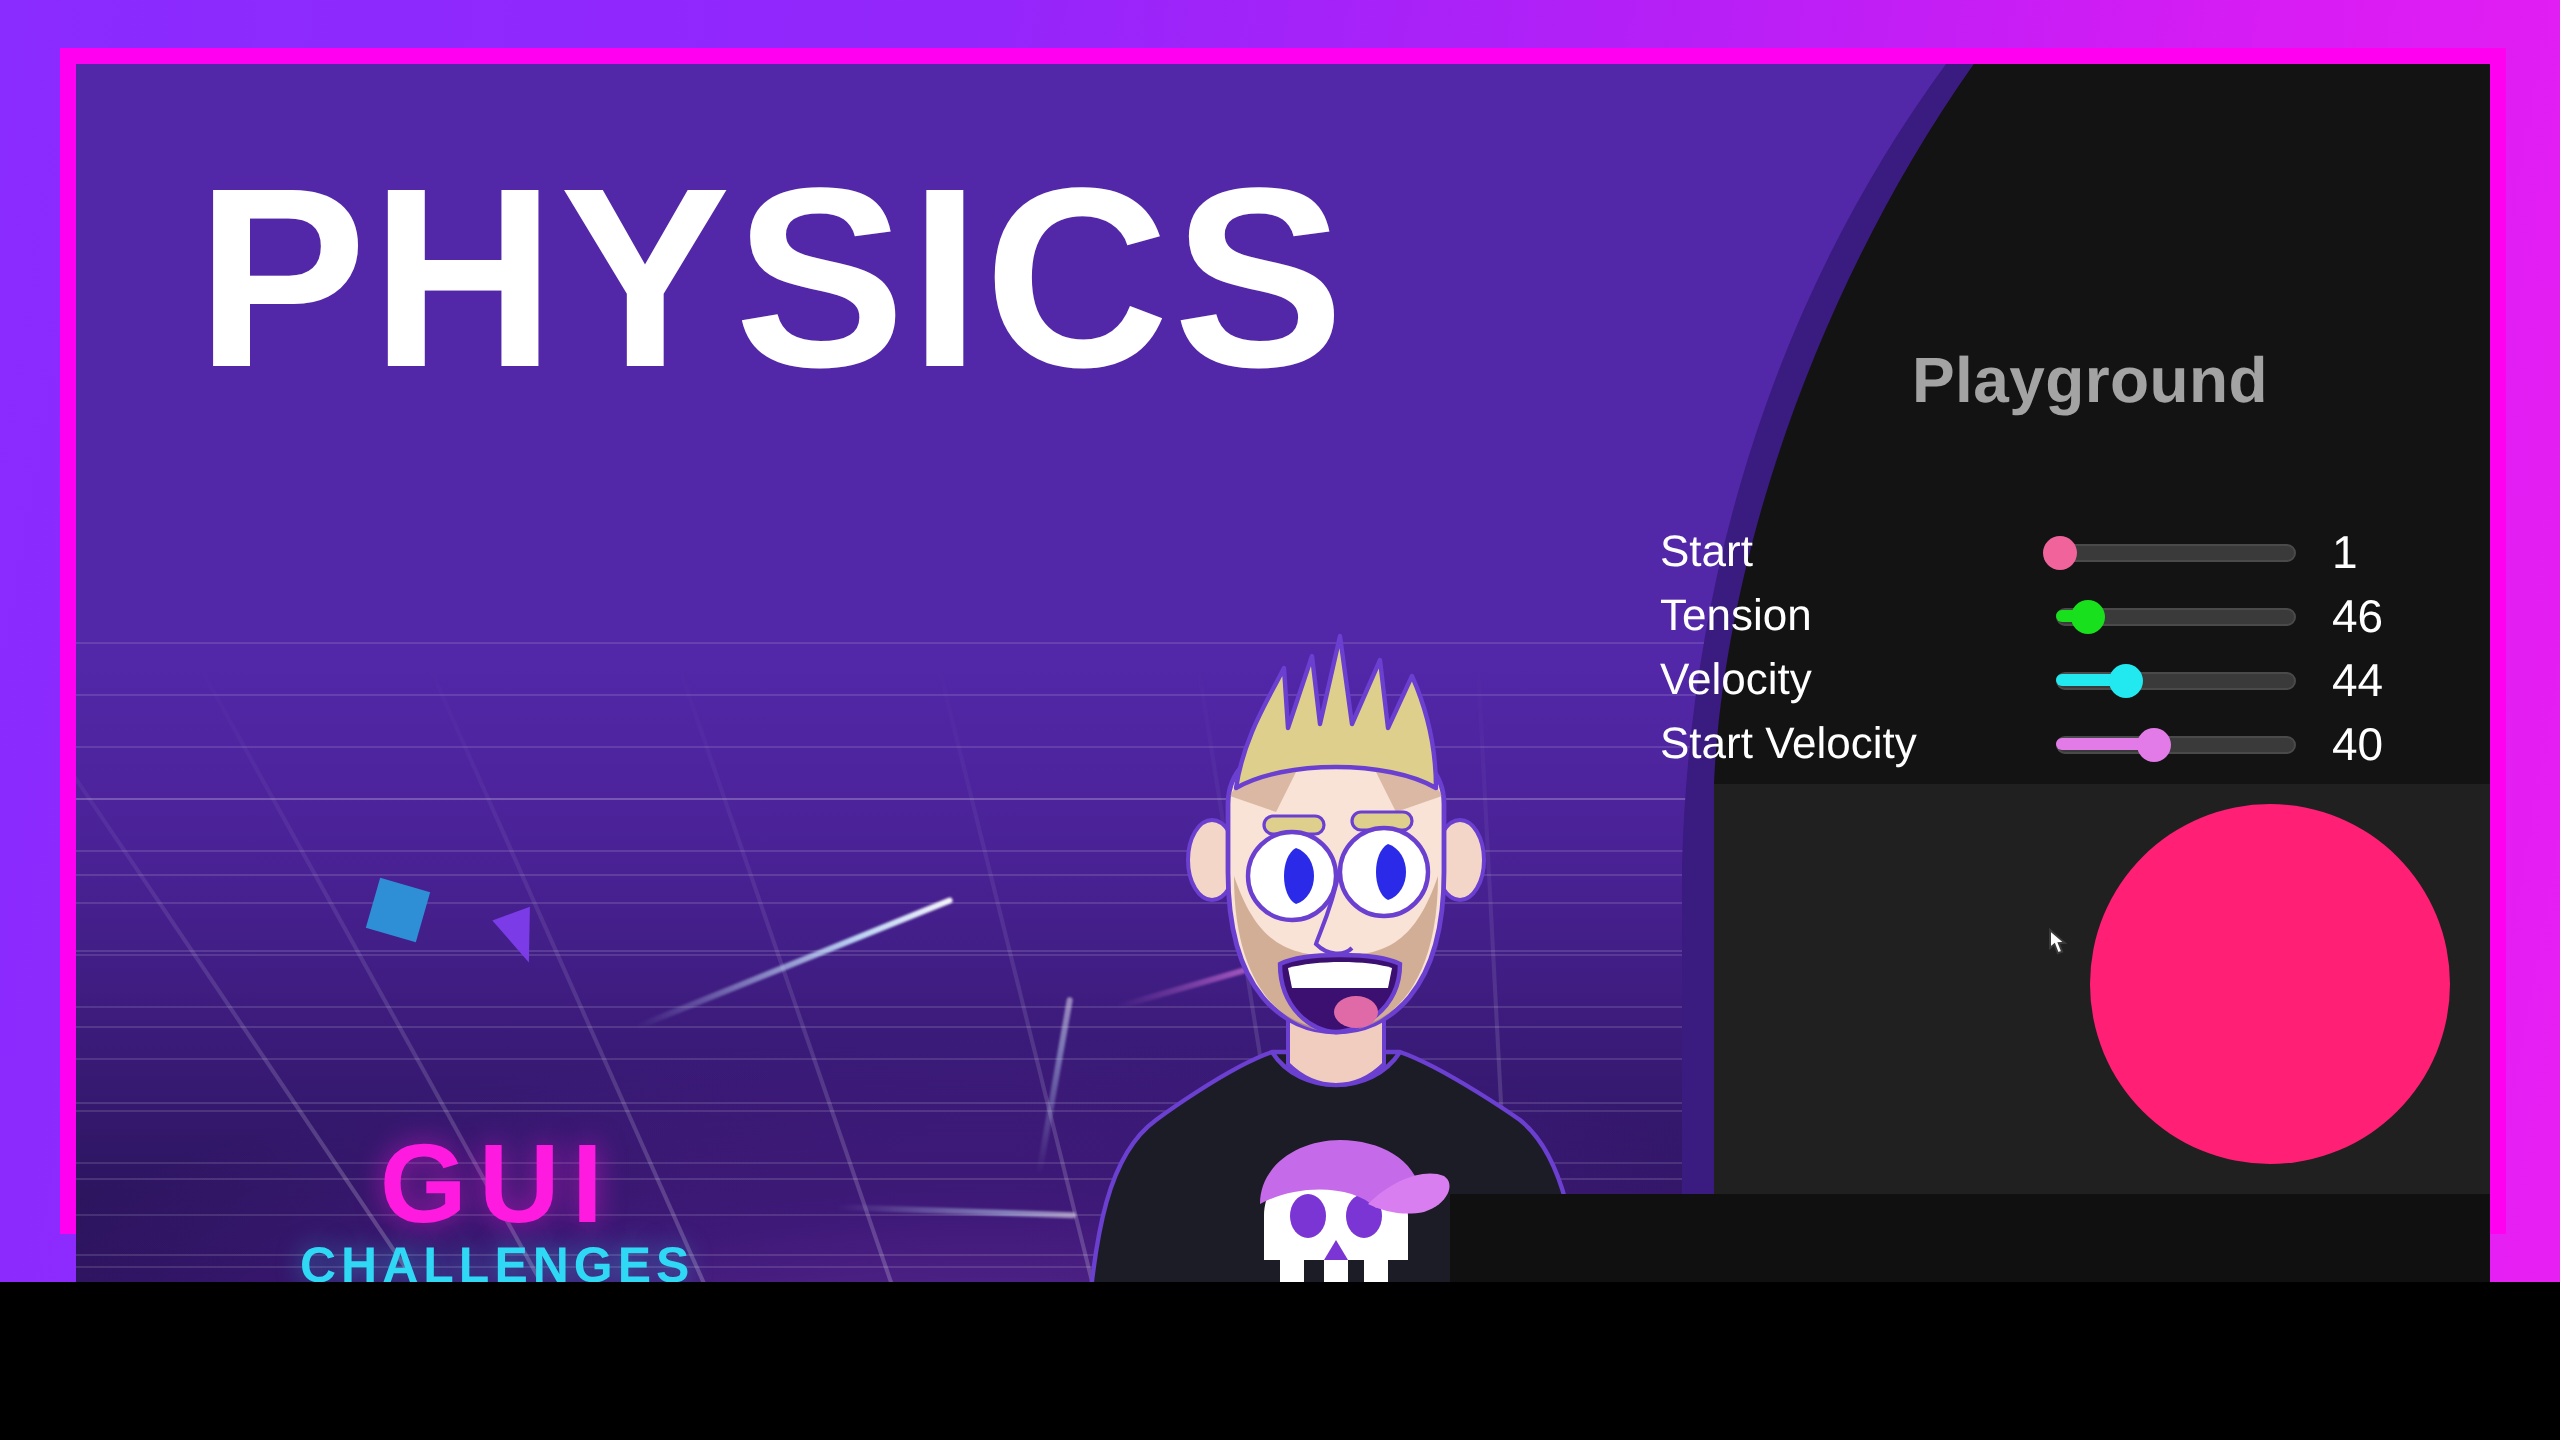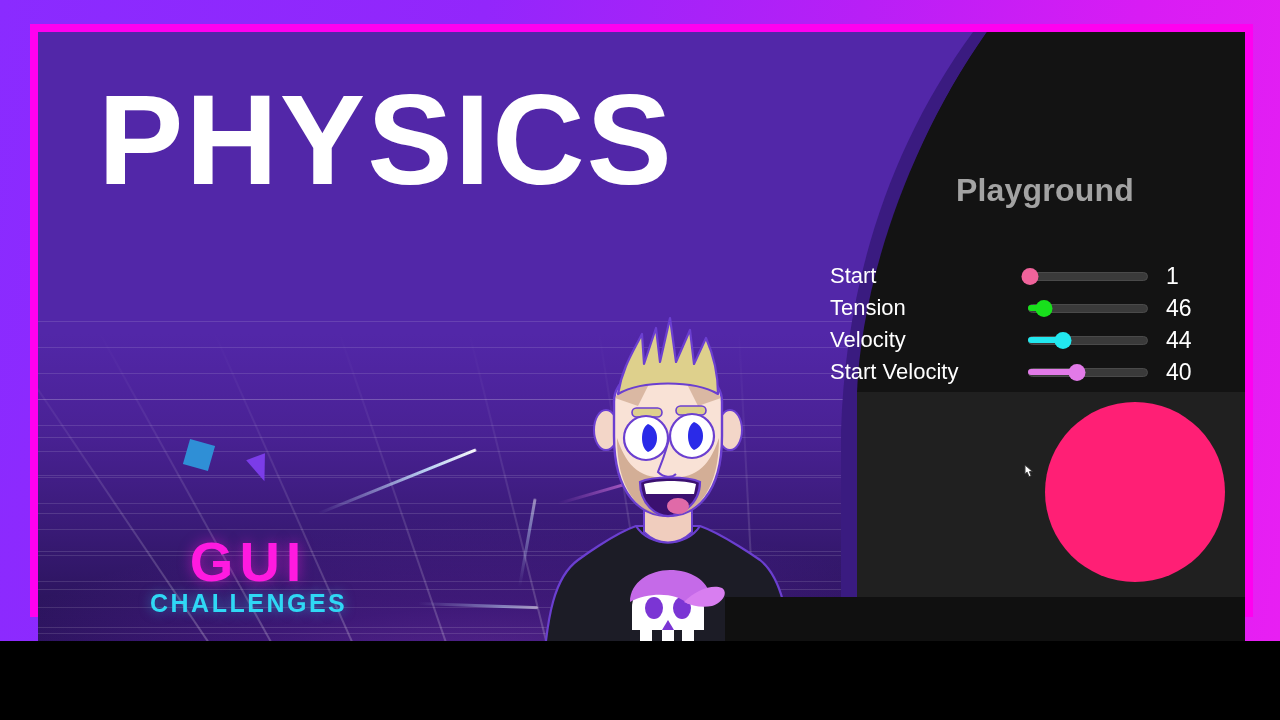--- a/index.html
+++ b/index.html
@@ -84,21 +84,21 @@
 
   
   .title-physics {
     position:absolute; left:60px; top:44px;
     font-size:128px; font-weight:700; letter-spacing:2px;
     color:#ffffff; line-height:1;
     font-family:"Liberation Sans", sans-serif;
   }
 
   
-  .logo { position:absolute; left:112px; top:504px; }
+  .logo { position:absolute; left:112px; top:534px; }
   .logo-gui {
     font-size:56px; font-weight:700; color:#ff1ae0; line-height:.92;
     letter-spacing:6px; text-align:center;
     text-shadow:0 0 14px rgba(255,26,224,.55);
   }
   .logo-ch {
     font-size:25px; font-weight:700; color:#2fd8f5; line-height:1;
     letter-spacing:2.5px; text-align:left; margin-top:3px;
     text-shadow:0 0 12px rgba(47,216,245,.5);
   }

